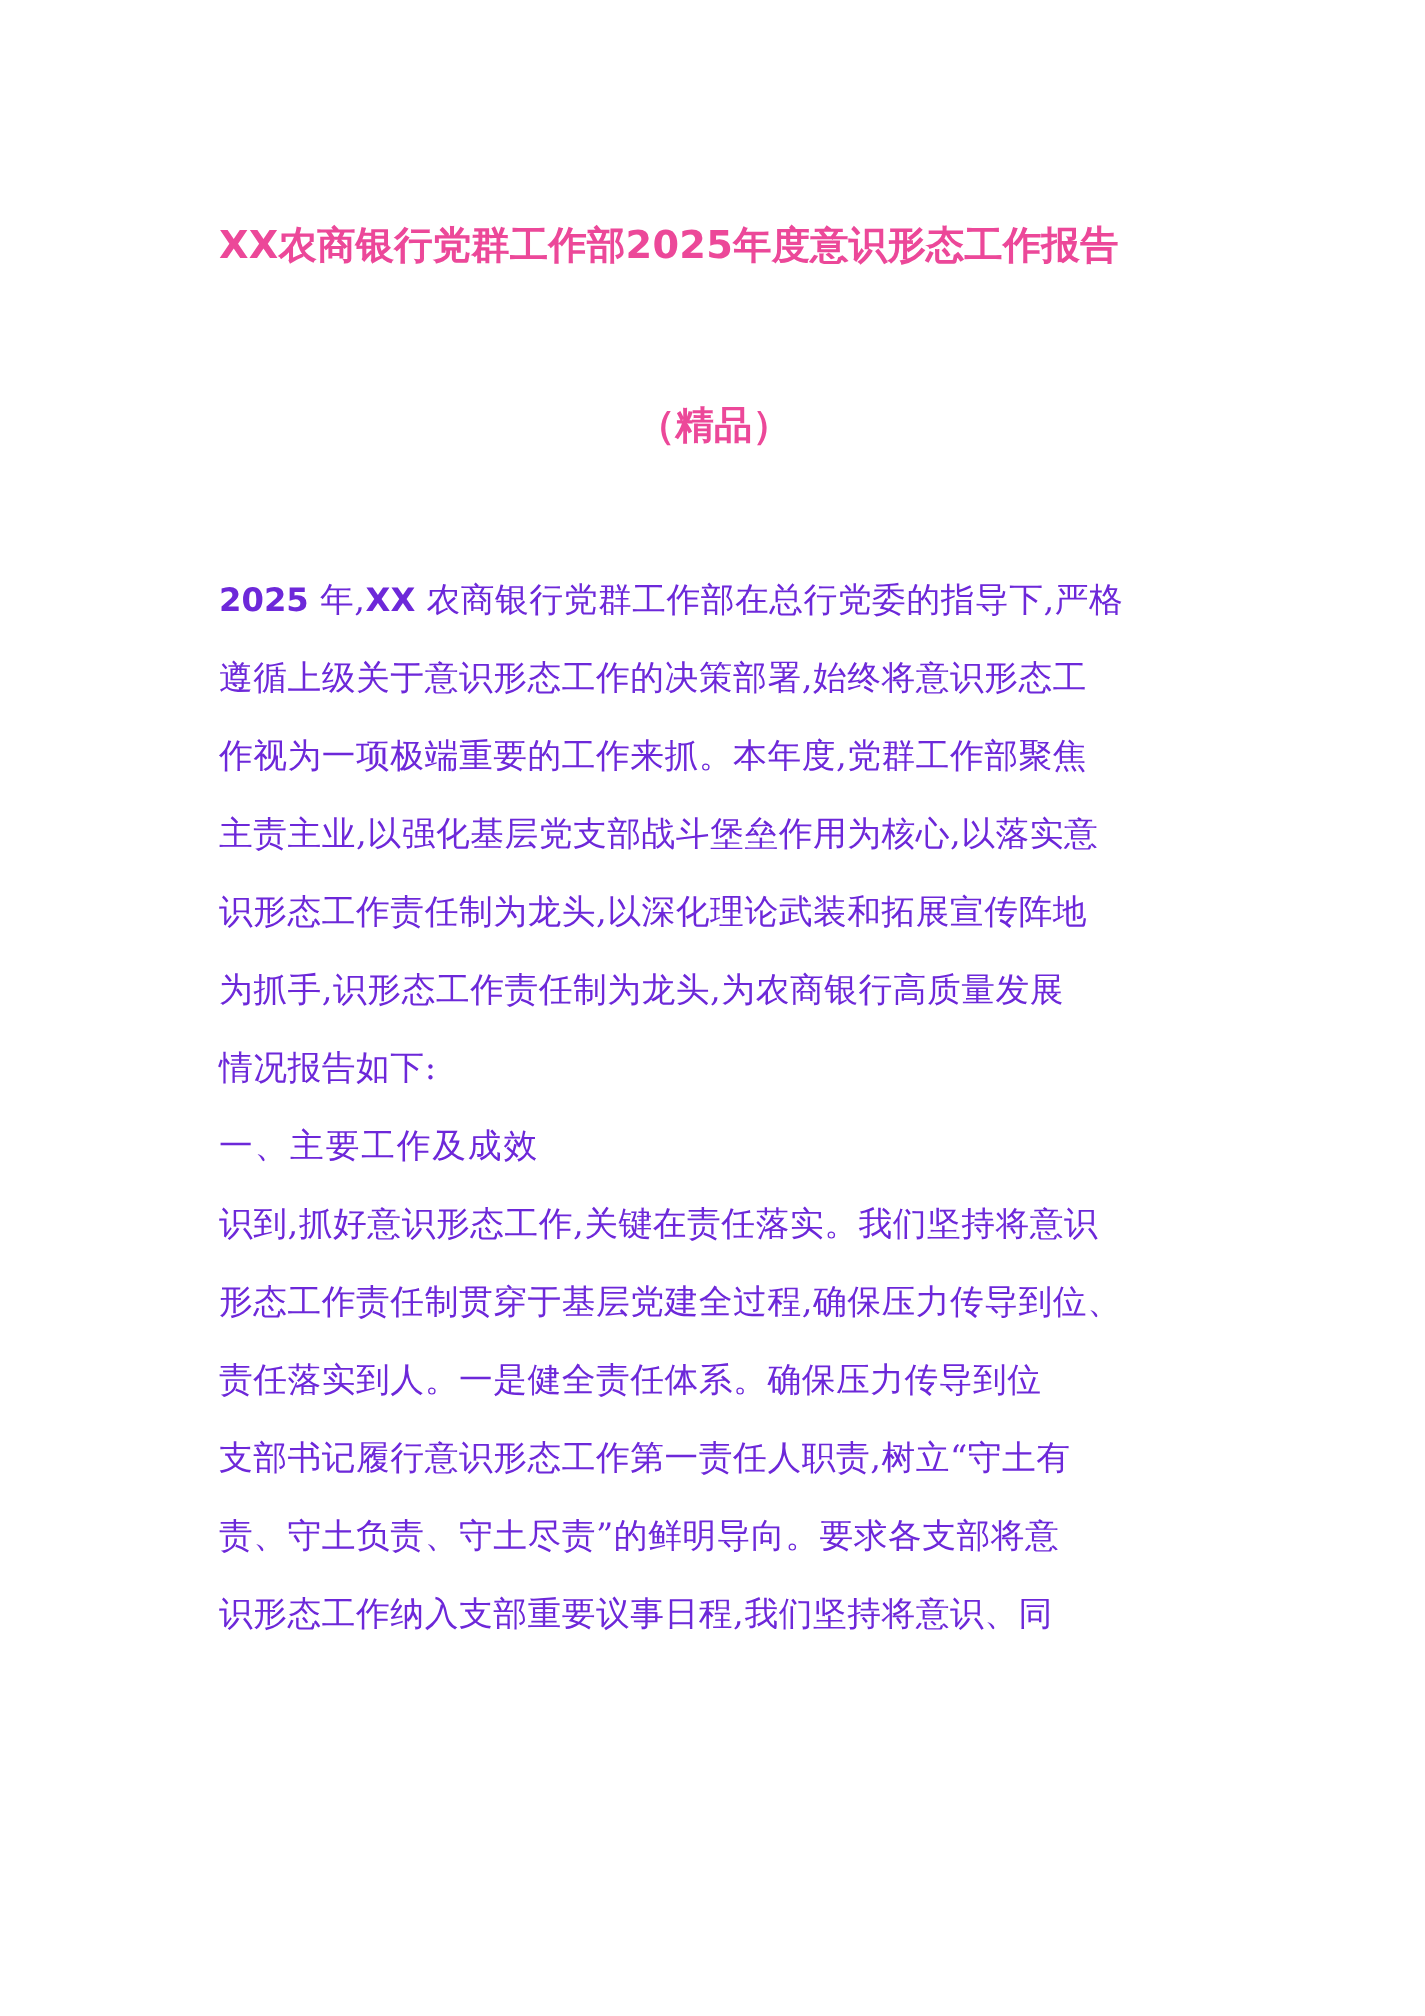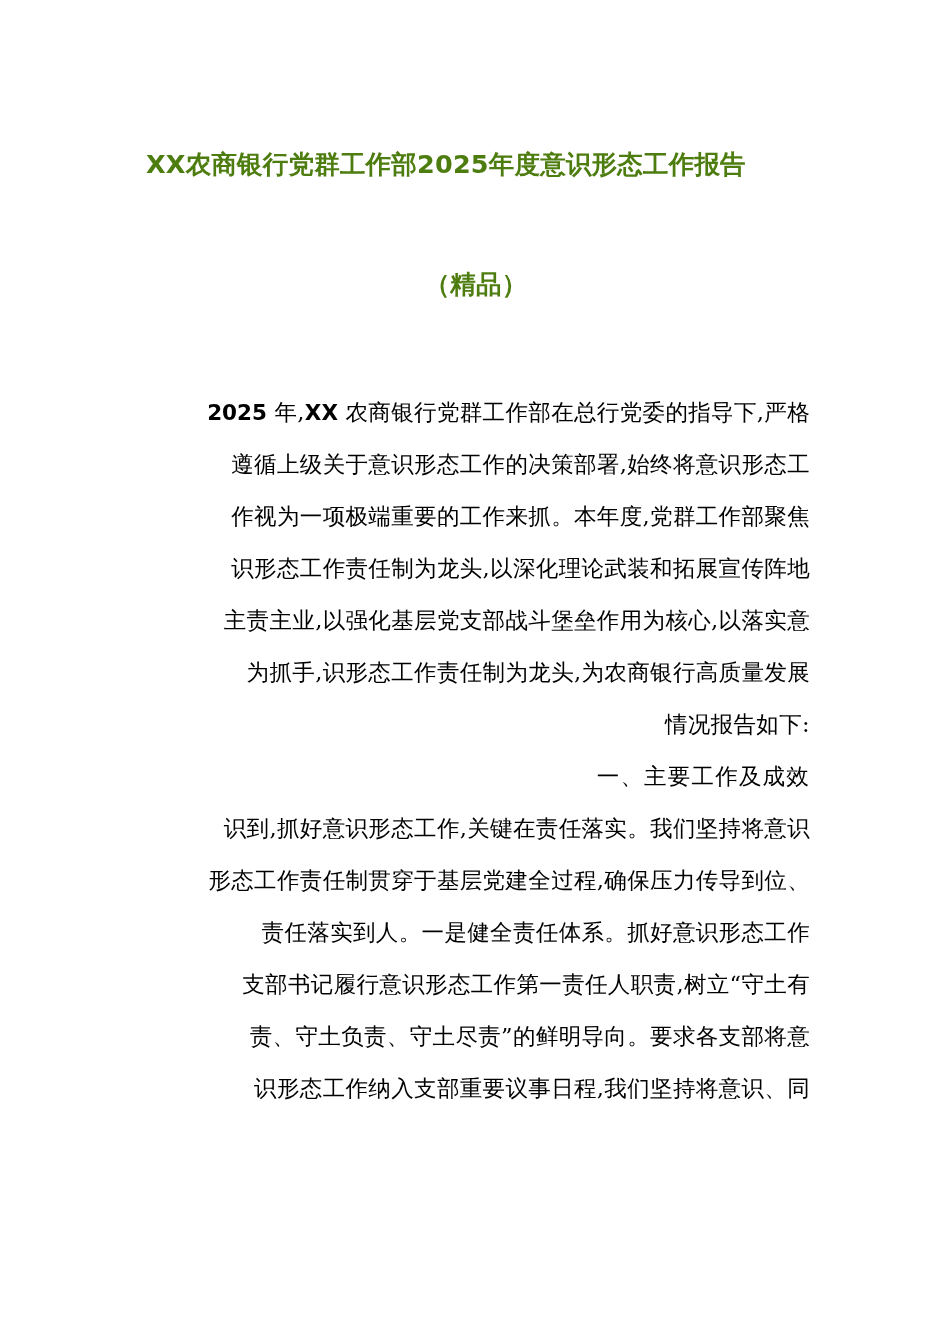--- a/index.html
+++ b/index.html
@@ -23,21 +23,21 @@
     top: 0;
     width: 660px;
   }
 
   
   .doc-title {
     font-family: "DejaVu Sans", "Liberation Sans", sans-serif;
     font-weight: bold;
     font-size: 25.5px;
     line-height: 1.0;
-    color: #4d7c0f;
+    color: #ec4899;
     text-align: center;
     letter-spacing: 0.2px;
     margin: 0;
   }
 
   .title-line-1 {
     position: absolute;
     left: 0;
     top: 152px;
     width: 660px;
@@ -57,27 +57,26 @@
   .body-block {
     position: absolute;
     left: 0;
     top: 386px;
     width: 664px;
   }
 
   .body-line {
     font-family: "DejaVu Serif", "Liberation Serif", serif;
     font-size: 22.5px;
-    line-height: 52px;
+    line-height: 28px;
     height: 52px;
-    color: #000000;
+    color: #6d28d9;
     white-space: nowrap;
     letter-spacing: 0.35px;
     font-weight: 400;
-    text-align: right;
   }
 
   
   .lat {
     font-family: "DejaVu Sans", "Liberation Sans", sans-serif;
     font-weight: bold;
     font-size: 21.5px;
     letter-spacing: 0;
   }
 
@@ -93,27 +92,27 @@
   <div class="content">
 
     <h1 class="doc-title title-line-1">XX农商银行党群工作部2025年度意识形态工作报告</h1>
 
     <h1 class="doc-title title-line-2">（精品）</h1>
 
     <div class="body-block">
       <div class="body-line"><span class="lat">2025</span> 年,<span class="lat">XX</span> 农商银行党群工作部在总行党委的指导下,严格</div>
       <div class="body-line">遵循上级关于意识形态工作的决策部署,始终将意识形态工</div>
       <div class="body-line">作视为一项极端重要的工作来抓。本年度,党群工作部聚焦</div>
+      <div class="body-line">主责主业,以强化基层党支部战斗堡垒作用为核心,以落实意</div>
       <div class="body-line">识形态工作责任制为龙头,以深化理论武装和拓展宣传阵地</div>
-      <div class="body-line">主责主业,以强化基层党支部战斗堡垒作用为核心,以落实意</div>
       <div class="body-line">为抓手,识形态工作责任制为龙头,为农商银行高质量发展</div>
       <div class="body-line">情况报告如下:</div>
       <div class="body-line heading-line">一、主要工作及成效</div>
       <div class="body-line">识到,抓好意识形态工作,关键在责任落实。我们坚持将意识</div>
       <div class="body-line">形态工作责任制贯穿于基层党建全过程,确保压力传导到位、</div>
-      <div class="body-line">责任落实到人。一是健全责任体系。抓好意识形态工作</div>
+      <div class="body-line">责任落实到人。一是健全责任体系。确保压力传导到位</div>
       <div class="body-line">支部书记履行意识形态工作第一责任人职责,树立“守土有</div>
       <div class="body-line">责、守土负责、守土尽责”的鲜明导向。要求各支部将意</div>
       <div class="body-line">识形态工作纳入支部重要议事日程,我们坚持将意识、同</div>
     </div>
 
   </div>
 </div>
 
 </body></html>

